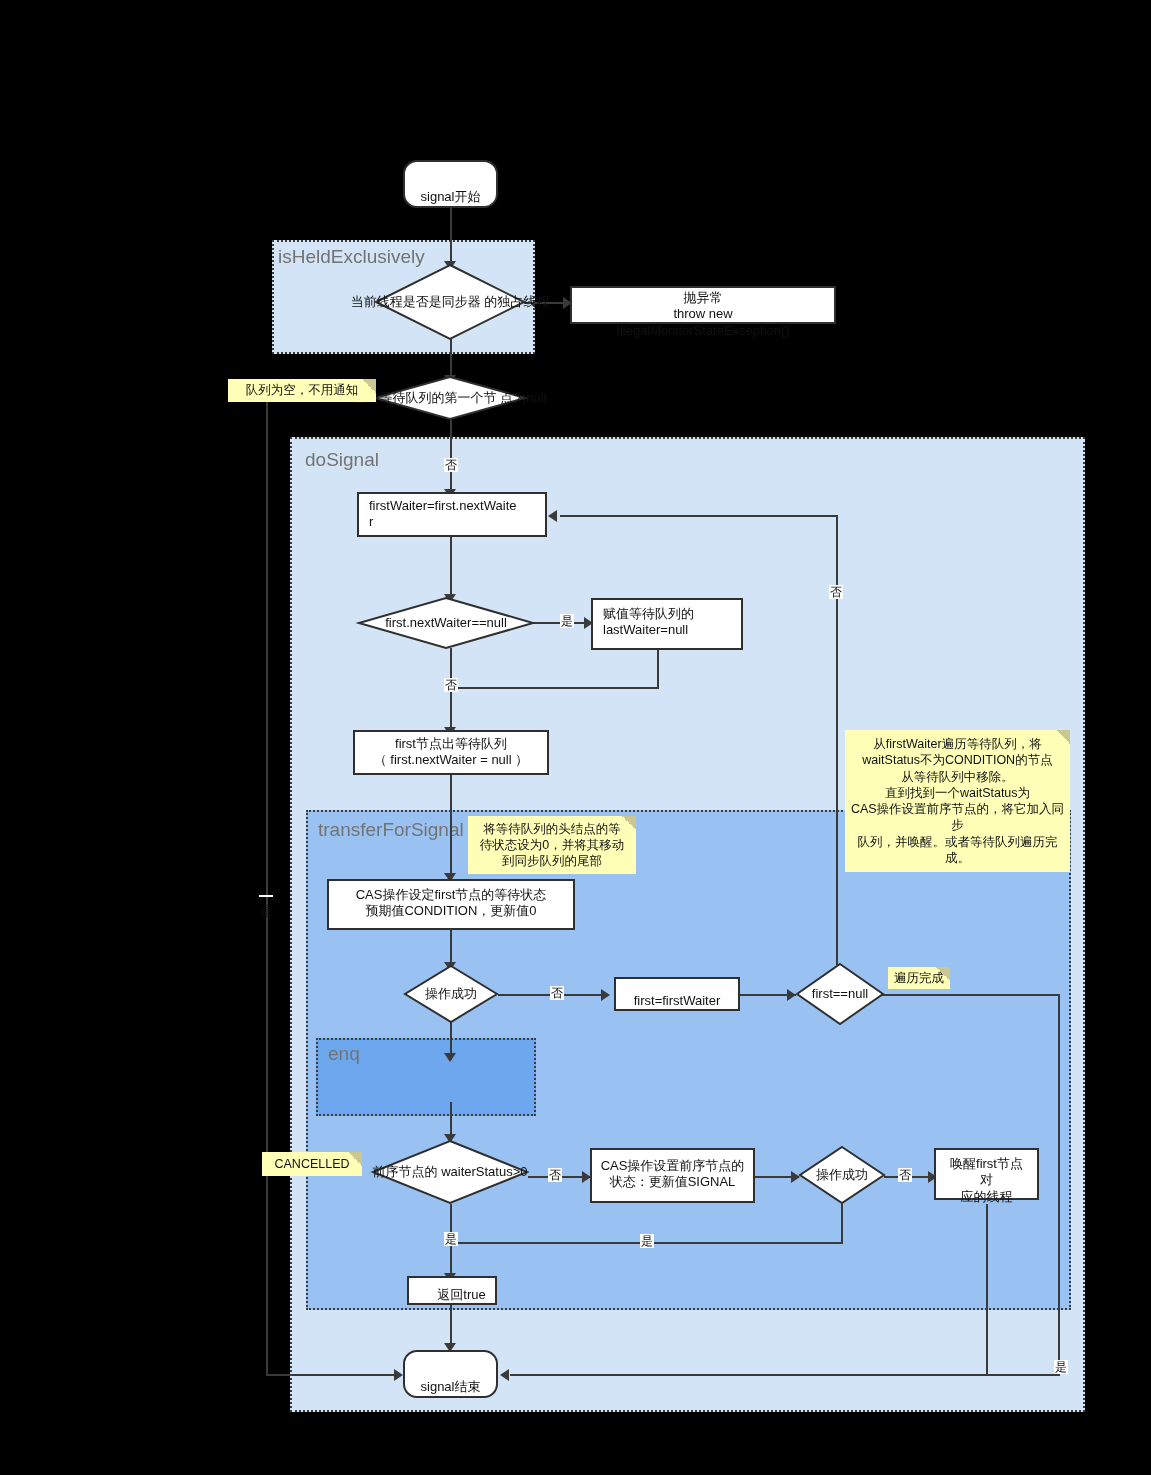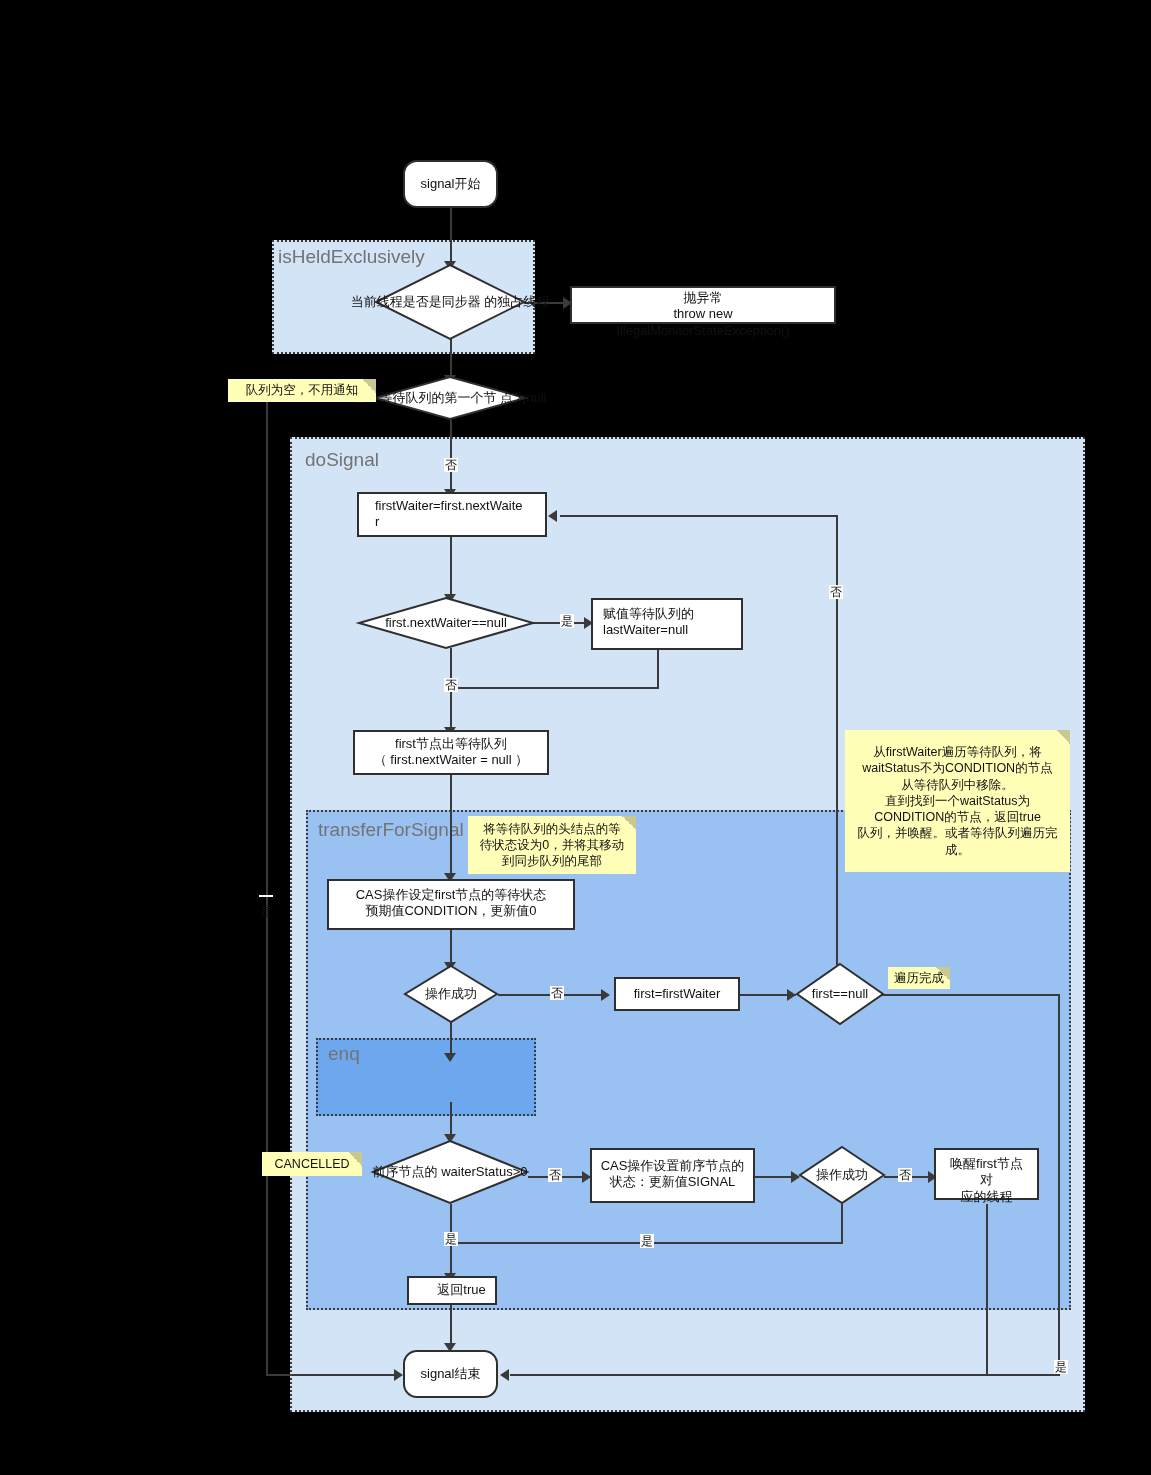--- a/index.html
+++ b/index.html
@@ -5,21 +5,21 @@
   html,body{margin:0;padding:0;background:#000;}
   #canvas{position:relative;width:1151px;height:1475px;background:#000;
     font-family:"Liberation Sans","DejaVu Sans",sans-serif;}
 
   
   .grp{position:absolute;box-sizing:border-box;}
   .grp-dashed{border:2px dotted #3a3a3a;}
   .grp-label{position:absolute;font-size:19px;color:#737373;line-height:1;white-space:nowrap;}
 
   
-  .node{position:absolute;box-sizing:border-box;display:flex;align-items:center;
+  .node{position:absolute;box-sizing:border-box;display:flex;align-items:flex-end;
         justify-content:center;text-align:center;}
   .box{background:#fff;border:2px solid #2f2f2f;font-size:13px;color:#111;line-height:1.25;}
   .box span{display:block;padding:0 4px;}
   .term{background:#fff;border:2px solid #2f2f2f;border-radius:14px;font-size:13px;color:#111;}
   .enqbox{background:#fff;border:2px solid #2f2f2f;font-size:12.5px;color:#111;line-height:1.3;text-align:left;}
   .enqbox span{display:block;padding:0 4px;}
 
   
   .dia{position:absolute;}
   .dia svg{position:absolute;left:0;top:0;overflow:visible;}
@@ -176,21 +176,21 @@
   <div class="dia" style="left:374px;top:376px;width:152px;height:44px;">
     <svg width="152" height="44" viewBox="0 0 152 44">
       <polygon points="76,1 151,22 76,43 1,22" fill="#fff" stroke="#2f2f2f" stroke-width="2"></polygon>
     </svg>
     <div class="dlabel">
       <span>当前等待队列的第一个节</span>
       <span>点为null</span>
     </div>
   </div>
 
-  <div class="node box" style="left:357px;top:492px;width:190px;height:45px;display:block;padding:4px 12px;text-align:left;">
+  <div class="node box" style="left:357px;top:492px;width:190px;height:45px;display:block;padding:4px 6px;text-align:left;">
     <span>firstWaiter=first.nextWaite</span>
     <span>r</span>
   </div>
 
   <div class="dia" style="left:358px;top:597px;width:176px;height:52px;">
     <svg width="176" height="52" viewBox="0 0 176 52">
       <polygon points="88,1 175,26 88,51 1,26" fill="#fff" stroke="#2f2f2f" stroke-width="2"></polygon>
     </svg>
     <div class="dlabel">first.nextWaiter==null</div>
   </div>
@@ -275,21 +275,21 @@
     <span>待状态设为0，并将其移动</span>
     <span>到同步队列的尾部</span>
   </div>
 
   <div class="note" style="left:845px;top:730px;width:225px;height:142px;flex-direction:column;">
     <div class="fold"></div>
     <span>从firstWaiter遍历等待队列，将</span>
     <span>waitStatus不为CONDITION的节点</span>
     <span>从等待队列中移除。</span>
     <span>直到找到一个waitStatus为</span>
-    <span>CONDITION的节点，返回true</span>
+    <span>CAS操作设置前序节点的，将它加入同步</span>
     <span>队列，并唤醒。或者等待队列遍历完</span>
     <span>成。</span>
   </div>
 
   <div class="note" style="left:888px;top:967px;width:62px;height:22px;">
     <div class="fold"></div>
     <span>遍历完成</span>
   </div>
 
   <div class="note" style="left:262px;top:1152px;width:100px;height:24px;">

